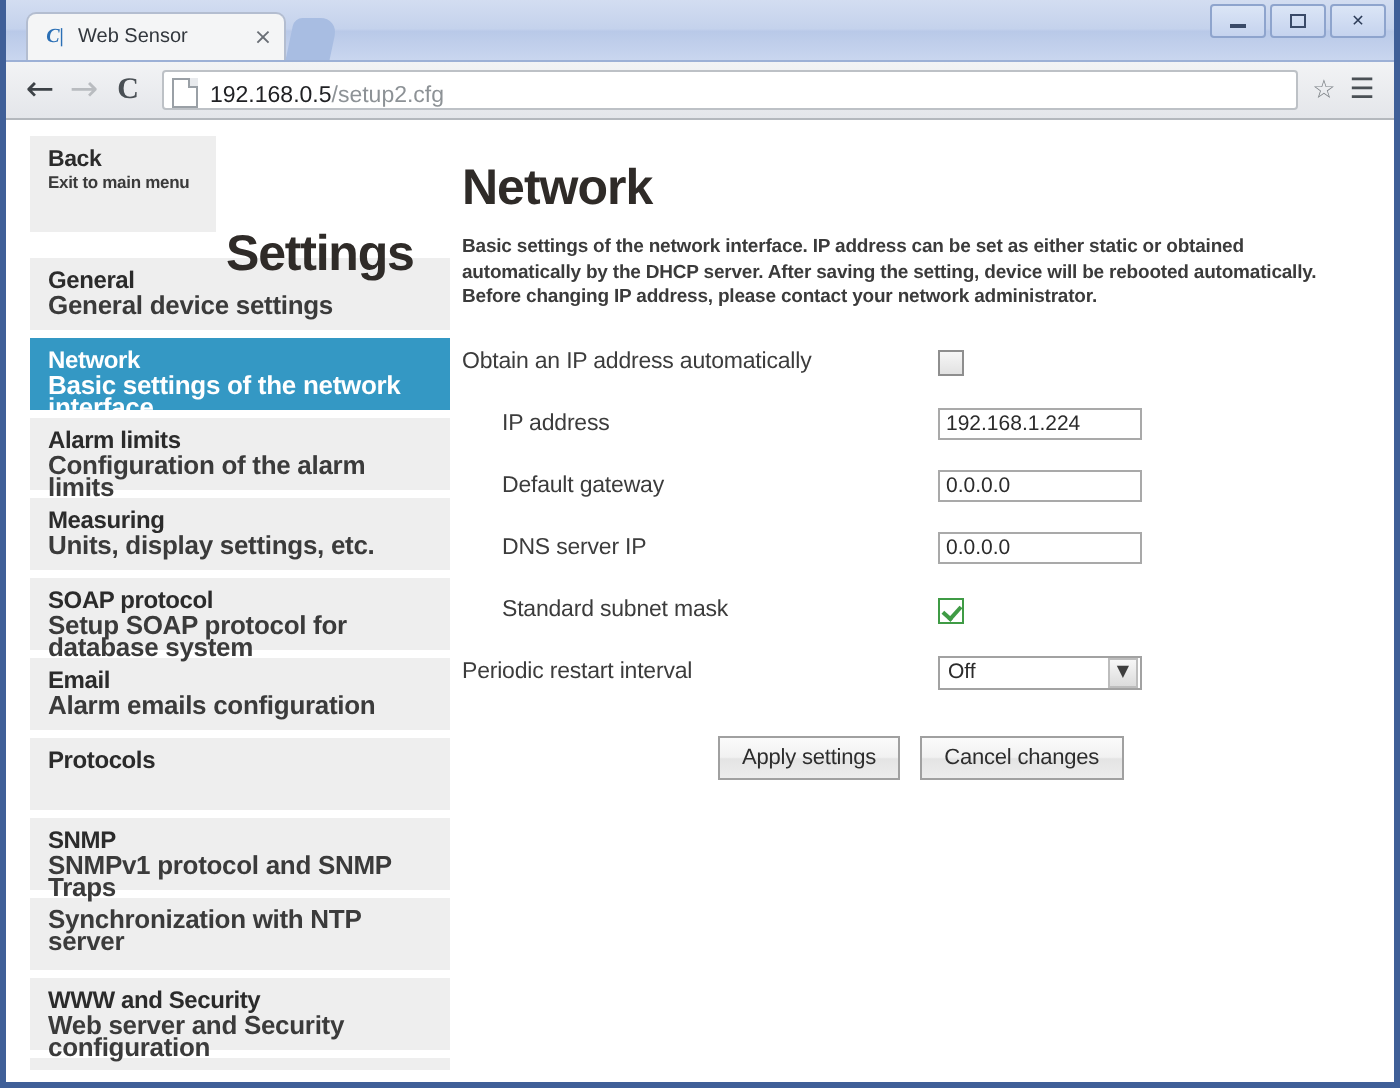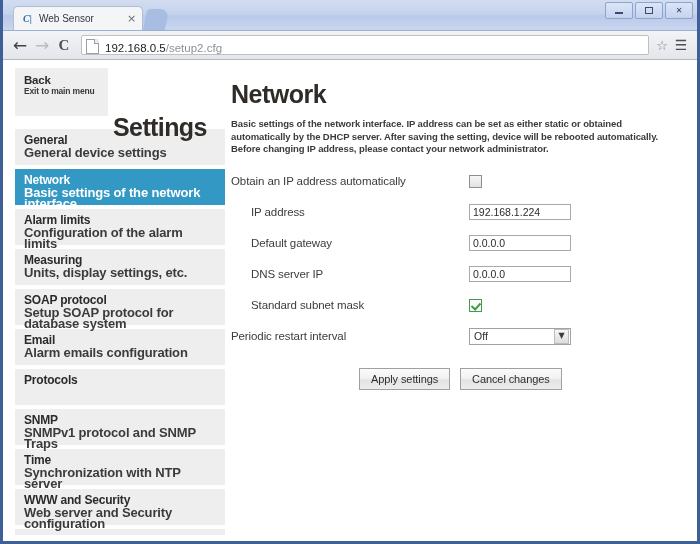--- a/index.html
+++ b/index.html
@@ -477,21 +477,20 @@
               <div class="nav-sub">Alarm emails configuration</div>
             </div>
             <div class="nav-item">
               <div class="nav-title">Protocols</div>
             </div>
             <div class="nav-item">
               <div class="nav-title">SNMP</div>
               <div class="nav-sub">SNMPv1 protocol and SNMP Traps</div>
             </div>
             <div class="nav-item">
-              <div class="nav-title">Time</div>
               <div class="nav-sub">Synchronization with NTP server</div>
             </div>
             <div class="nav-item">
               <div class="nav-title">WWW and Security</div>
               <div class="nav-sub">Web server and Security configuration</div>
             </div>
             <div class="nav-item">
               <div class="nav-title">Maintenance</div>
               <div class="nav-sub">Factory defaults, info, etc.</div>
             </div>

